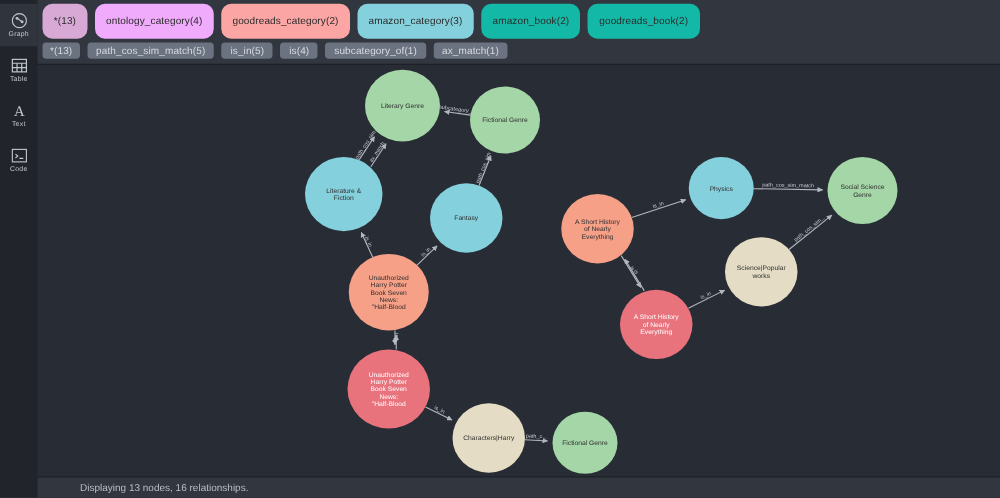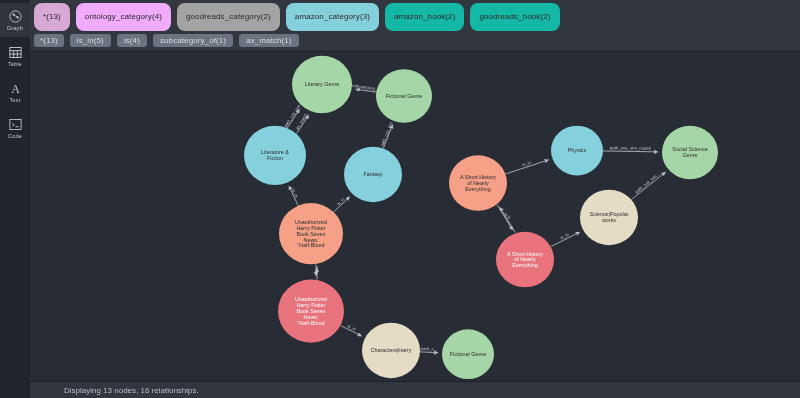--- a/index.html
+++ b/index.html
@@ -118,27 +118,28 @@
         </svg>
       </span>
       <span class="rail-label">Code</span>
     </div>
   </div>
 
   <div class="legend">
     <div class="legend-row" id="node-chip-row">
         <span class="chip" style="background: rgb(217, 169, 214);">*(13)</span>
         <span class="chip" style="background: #f0abfc;">ontology_category(4)</span>
-        <span class="chip" style="background: #a3a3a3;">goodreads_category(2)</span>
+        <span class="chip" style="background: #fca5a5;">goodreads_category(2)</span>
         <span class="chip" style="background: rgb(133, 208, 221);">amazon_category(3)</span>
         <span class="chip" style="background: #14b8a6;">amazon_book(2)</span>
         <span class="chip" style="background: #14b8a6;">goodreads_book(2)</span>
       </div>
     <div class="legend-row" id="rel-chip-row">
         <span class="chip rel star">*(13)</span>
+        <span class="chip rel">path_cos_sim_match(5)</span>
         <span class="chip rel">is_in(5)</span>
         <span class="chip rel">is(4)</span>
         <span class="chip rel">subcategory_of(1)</span>
         <span class="chip rel">ax_match(1)</span>
       </div>
   </div>
 
   <div class="canvas-wrap">
     <svg class="graph" id="graph-svg" viewBox="30 38 770 344" preserveAspectRatio="none">
       <defs>

